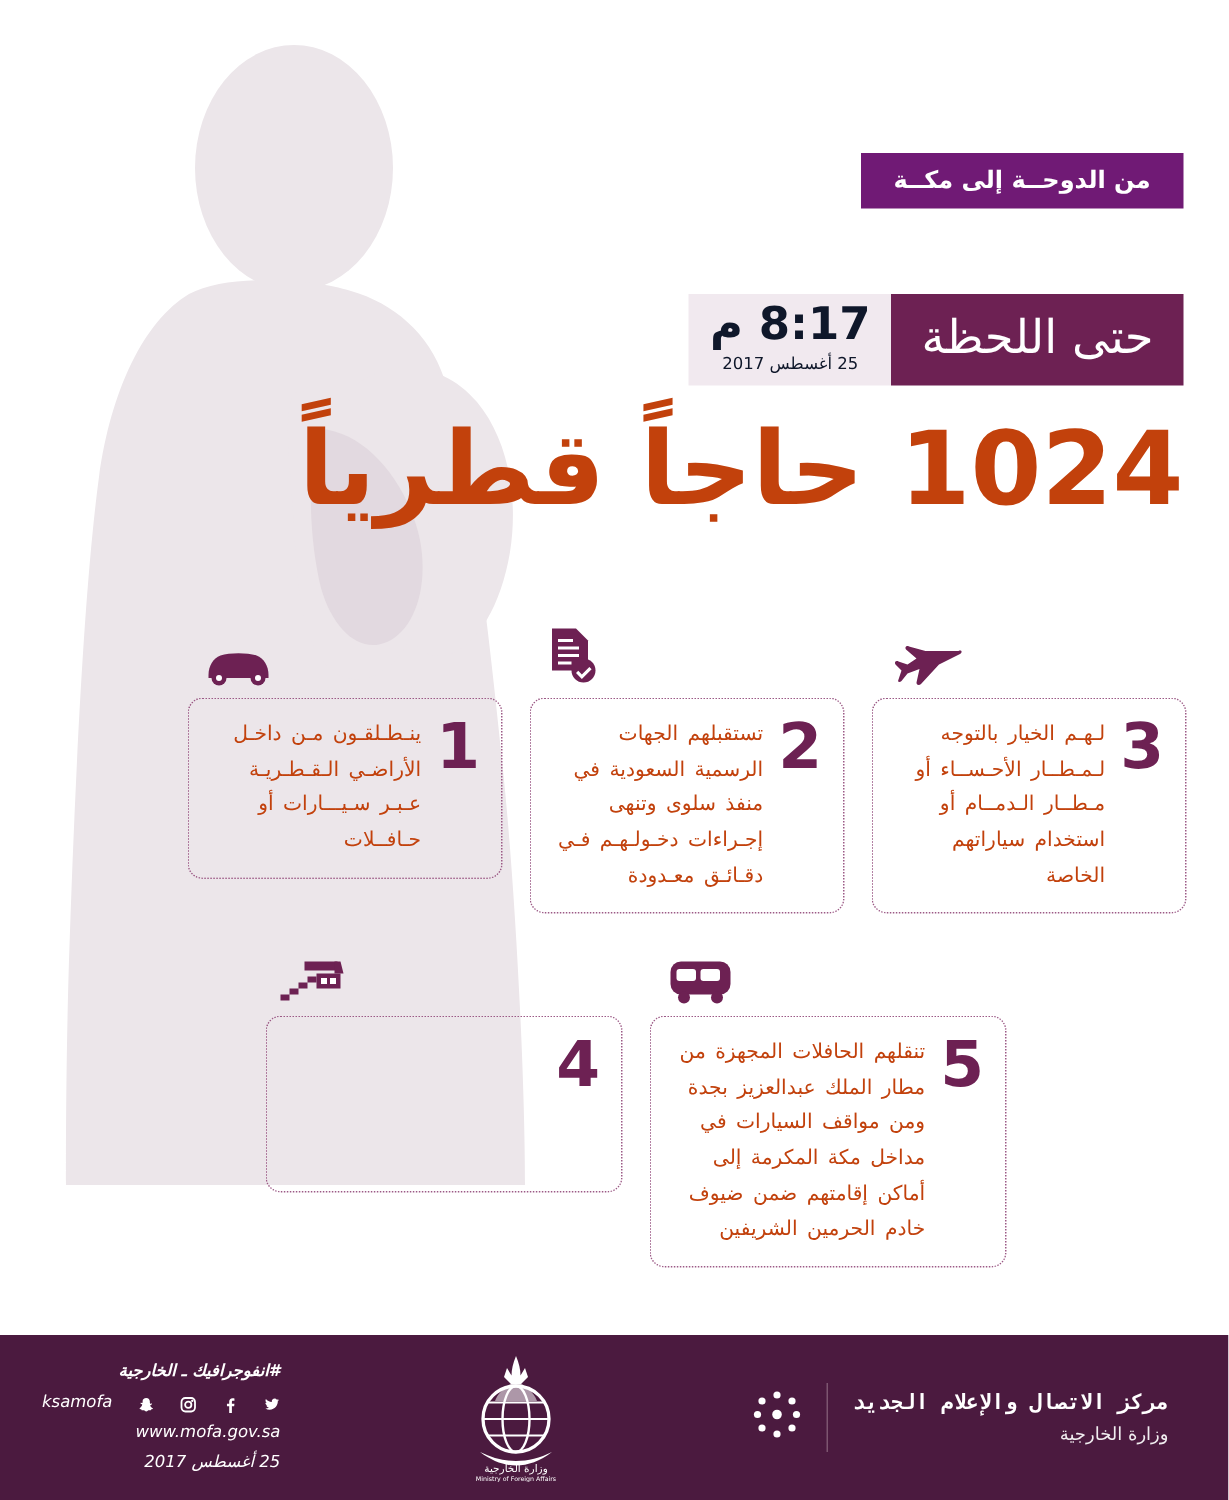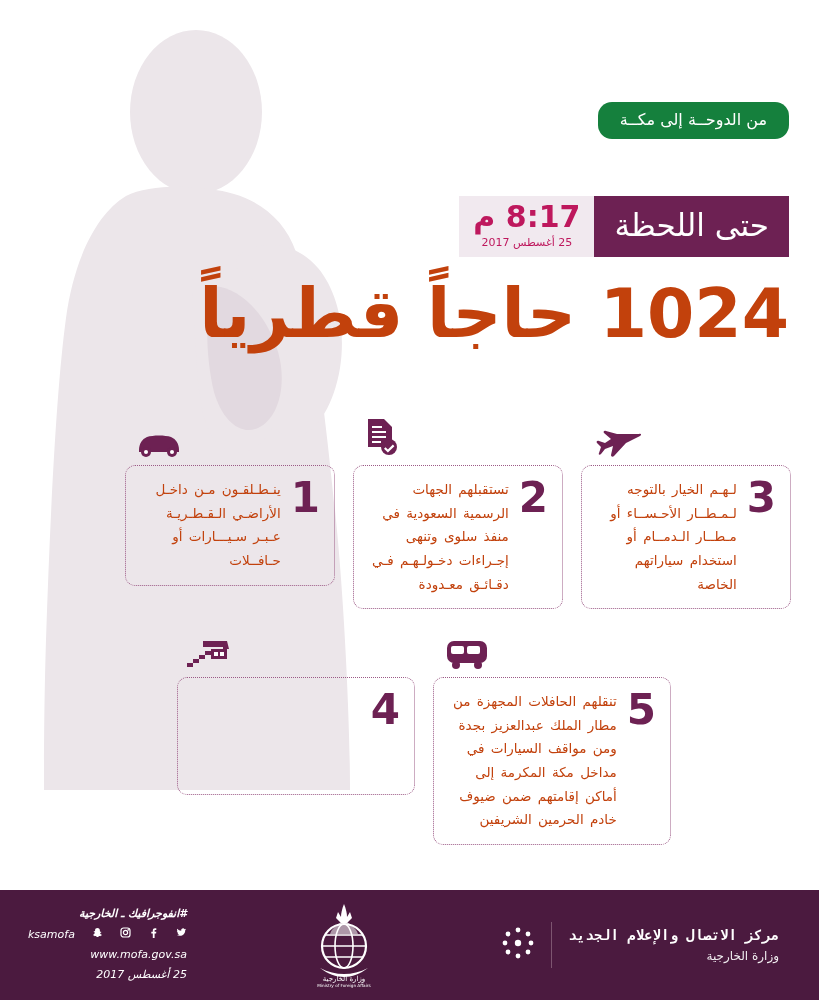--- a/index.html
+++ b/index.html
@@ -15,41 +15,40 @@
   
   .bg-figure{
     position:absolute;left:0;top:0;width:430px;height:790px;
     overflow:hidden;pointer-events:none;
   }
   .bg-figure svg{display:block;}
 
   
   .ribbon{
     position:absolute;right:30px;top:102px;
-    background:#15803d;color:#ffffff;
+    background:#701a75;color:#ffffff;
     padding:8px 22px 10px 22px;
-    font-size:16px;font-weight:normal;letter-spacing:1px;
+    font-size:16px;font-weight:bold;letter-spacing:1px;
     white-space:nowrap;
-    border-radius:14px;
   }
 
   
   .moment-row{
     position:absolute;right:30px;top:196px;
     display:flex;flex-direction:row;align-items:stretch;
   }
   .moment-label{
     background:#6d2153;color:#fff;
     font-size:31px;font-weight:normal;
     padding:6px 20px 10px 20px;
     display:flex;align-items:center;
     letter-spacing:1px;
   }
   .moment-time{
-    background:#f1e9ef;color:#be185d;
+    background:#f1e9ef;color:#0f172a;
     padding:6px 14px 8px 14px;
     display:flex;flex-direction:column;align-items:center;justify-content:center;
     min-width:96px;
   }
   .moment-time .t{font-size:30px;font-weight:bold;line-height:1;}
   .moment-time .d{font-size:11px;margin-top:4px;}
 
   
   .headline{
     position:absolute;right:30px;top:280px;
@@ -111,21 +110,21 @@
   .footer .ministry-txt{text-align:right;margin-right:14px;}
   .footer .ministry-txt .l1{font-size:14px;font-weight:bold;line-height:1.5;font-family:Liberation Mono, monospace;}
   .footer .ministry-txt .l2{font-size:12px;opacity:.92;line-height:1.5;}
   .footer .vdiv{width:1px;height:46px;background:#7d5570;margin:0 16px;}
   .footer .center{flex:1 1 auto;display:flex;align-items:center;justify-content:center;}
   .footer .left{
     margin-left:24px;text-align:left;font-size:11px;line-height:1.85;
     display:flex;flex-direction:column;align-items:flex-start;font-style:italic;
   }
   .footer .left .hash{font-weight:bold;font-size:11px;}
-  .social{display:flex;flex-direction:row;gap:17px;}
+  .social{display:flex;flex-direction:row;align-items:center;gap:17px;}
   .social .handle{margin-left:4px;font-size:11px;}
   .sq{width:11px;height:11px;display:inline-block;}
 </style>
 </head>
 <body>
 
 <div class="canvas">
 
   <div class="bg-figure">
     <svg width="430" height="790" viewBox="0 0 430 790" xmlns="http://www.w3.org/2000/svg">

